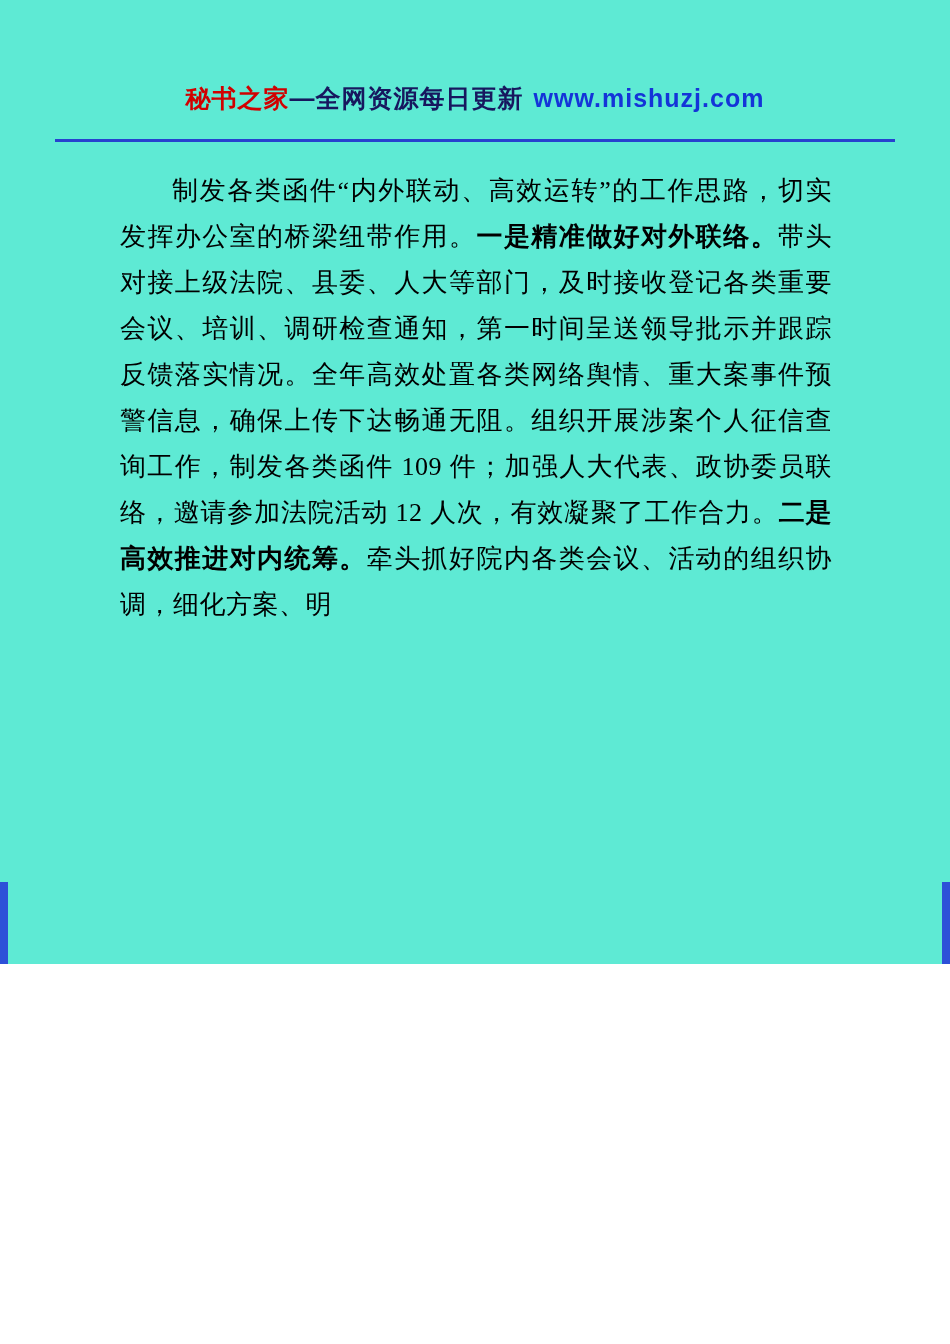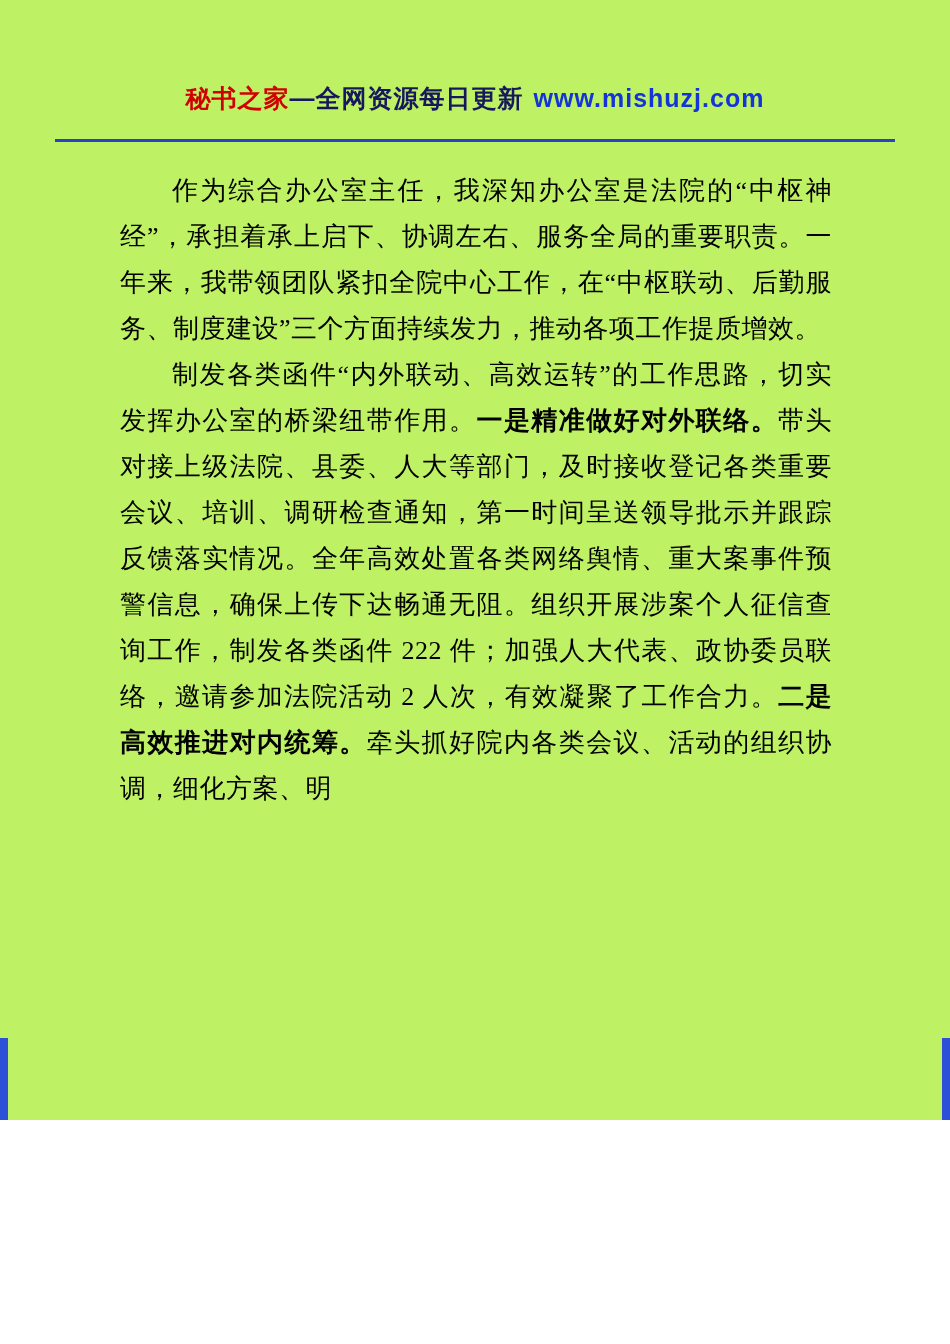--- a/index.html
+++ b/index.html
@@ -3,22 +3,22 @@
 <meta charset="utf-8">
 <style>
   html, body {
     margin: 0;
     padding: 0;
     background: #ffffff;
   }
   .page {
     position: relative;
     width: 950px;
-    height: 1120px;
-    background: #bef264;
+    height: 964px;
+    background: #5eead4;
     overflow: hidden;
     font-family: "Liberation Serif", "DejaVu Serif", serif;
   }
   .header {
     position: absolute;
     top: 82px;
     left: 0;
     width: 100%;
     text-align: center;
     font-family: "Liberation Sans", "DejaVu Sans", sans-serif;
@@ -74,20 +74,19 @@
 
 <div class="page">
 
   <div class="header">
     <span class="brand" style="color: rgb(209, 0, 0);">秘书之家</span><span class="tagline" style="color: rgb(23, 23, 94);">—全网资源每日更新</span><span class="url" style="color: rgb(20, 52, 216);">www.mishuzj.com</span>
   </div>
 
   <div class="header-rule" style="background: rgb(39, 66, 207);"></div>
 
   <div class="content" id="doc-body">
-      <p class="indent"><span>作为综合办公室主任，我深知办公室是法院的“中枢神经”，承担着承上启下、协调左右、服务全局的重要职责。一年来，我带领团队紧扣全院中心工作，在“中枢联动、后勤服务、制度建设”三个方面持续发力，推动各项工作提质增效。</span></p>
-      <p class="indent"><span>制发各类函件“内外联动、高效运转”的工作思路，切实发挥办公室的桥梁纽带作用。</span><span class="bold">一是精准做好对外联络。</span><span>带头对接上级法院、县委、人大等部门，及时接收登记各类重要会议、培训、调研检查通知，第一时间呈送领导批示并跟踪反馈落实情况。全年高效处置各类网络舆情、重大案事件预警信息，确保上传下达畅通无阻。组织开展涉案个人征信查询工作，制发各类函件 222 件；加强人大代表、政协委员联络，邀请参加法院活动 2 人次，有效凝聚了工作合力。</span><span class="bold">二是高效推进对内统筹。</span><span>牵头抓好院内各类会议、活动的组织协调，细化方案、明</span></p>
+      <p class="indent"><span>制发各类函件“内外联动、高效运转”的工作思路，切实发挥办公室的桥梁纽带作用。</span><span class="bold">一是精准做好对外联络。</span><span>带头对接上级法院、县委、人大等部门，及时接收登记各类重要会议、培训、调研检查通知，第一时间呈送领导批示并跟踪反馈落实情况。全年高效处置各类网络舆情、重大案事件预警信息，确保上传下达畅通无阻。组织开展涉案个人征信查询工作，制发各类函件 109 件；加强人大代表、政协委员联络，邀请参加法院活动 12 人次，有效凝聚了工作合力。</span><span class="bold">二是高效推进对内统筹。</span><span>牵头抓好院内各类会议、活动的组织协调，细化方案、明</span></p>
     </div>
 
   <div class="edge-bar left" style="background: rgb(45, 80, 216);"></div>
   <div class="edge-bar right" style="background: rgb(45, 80, 216);"></div>
 
 </div>
 
 </body></html>

